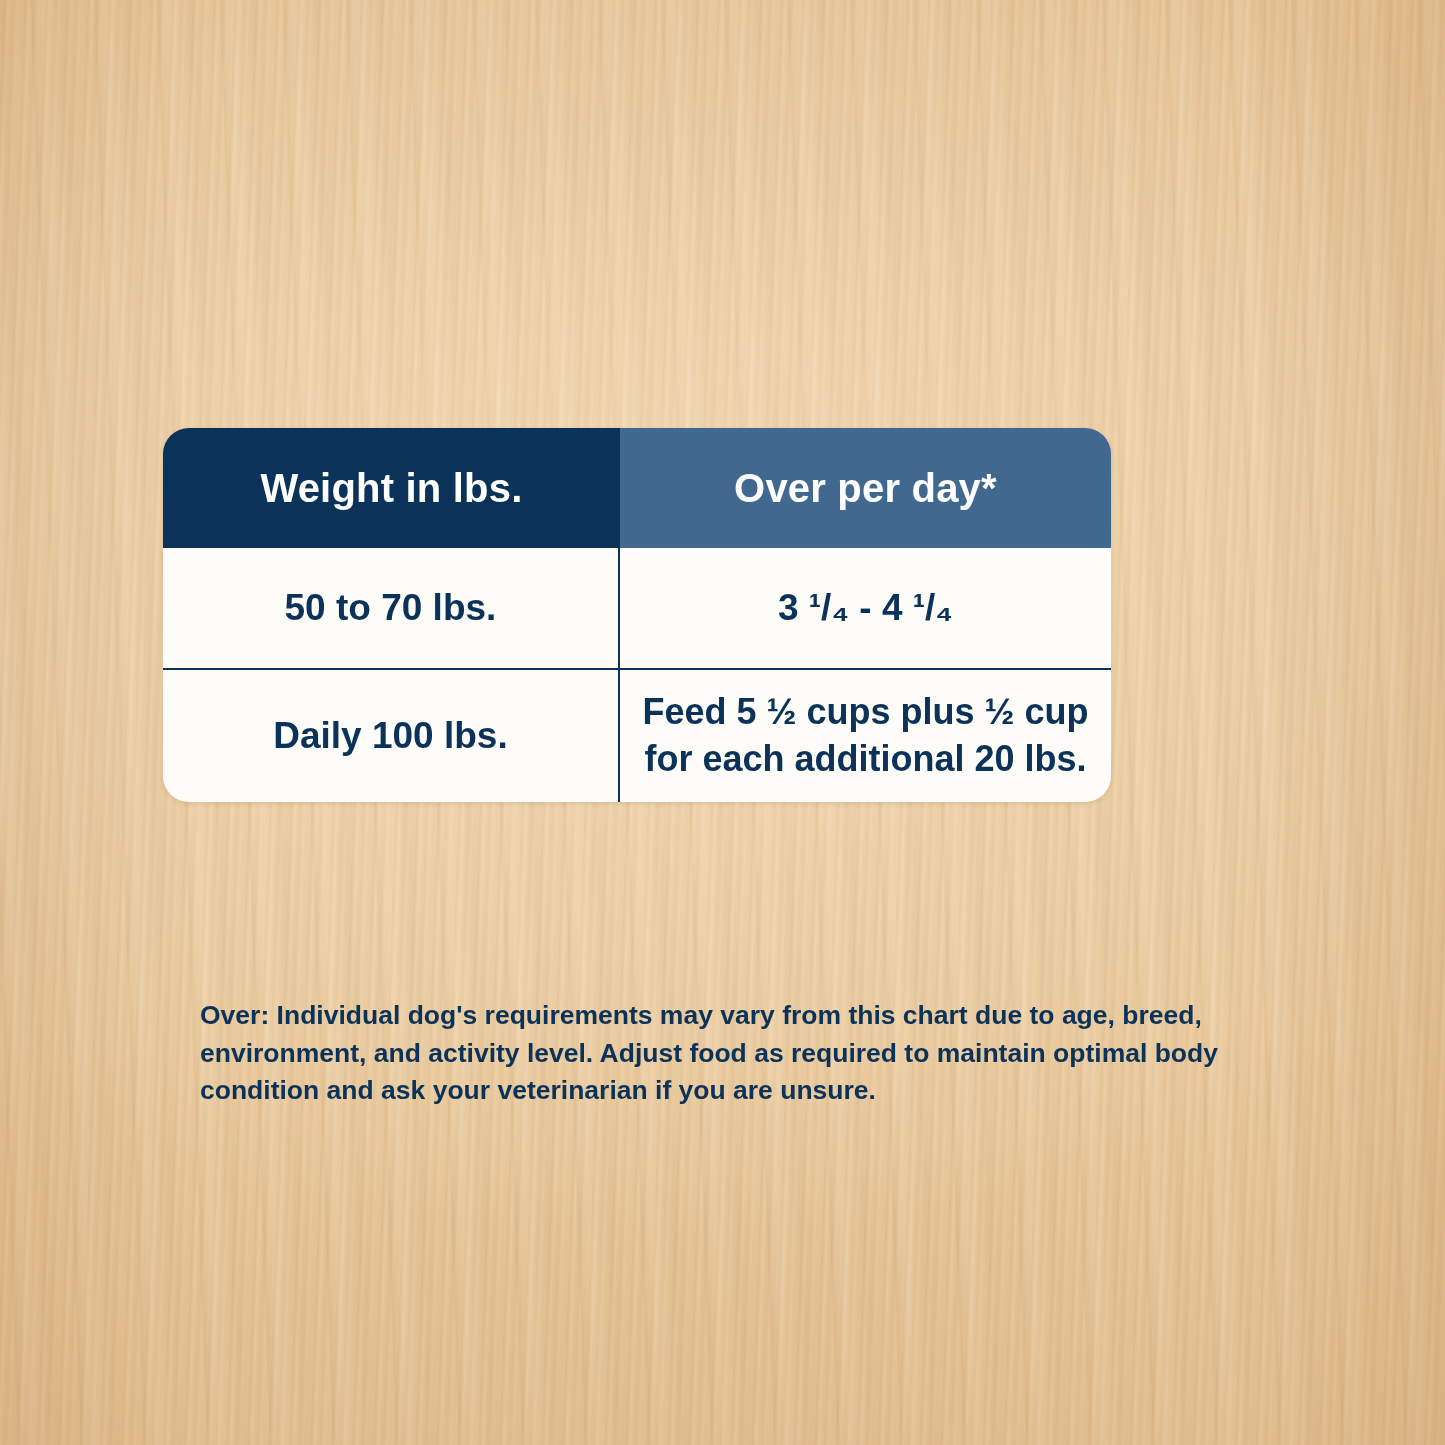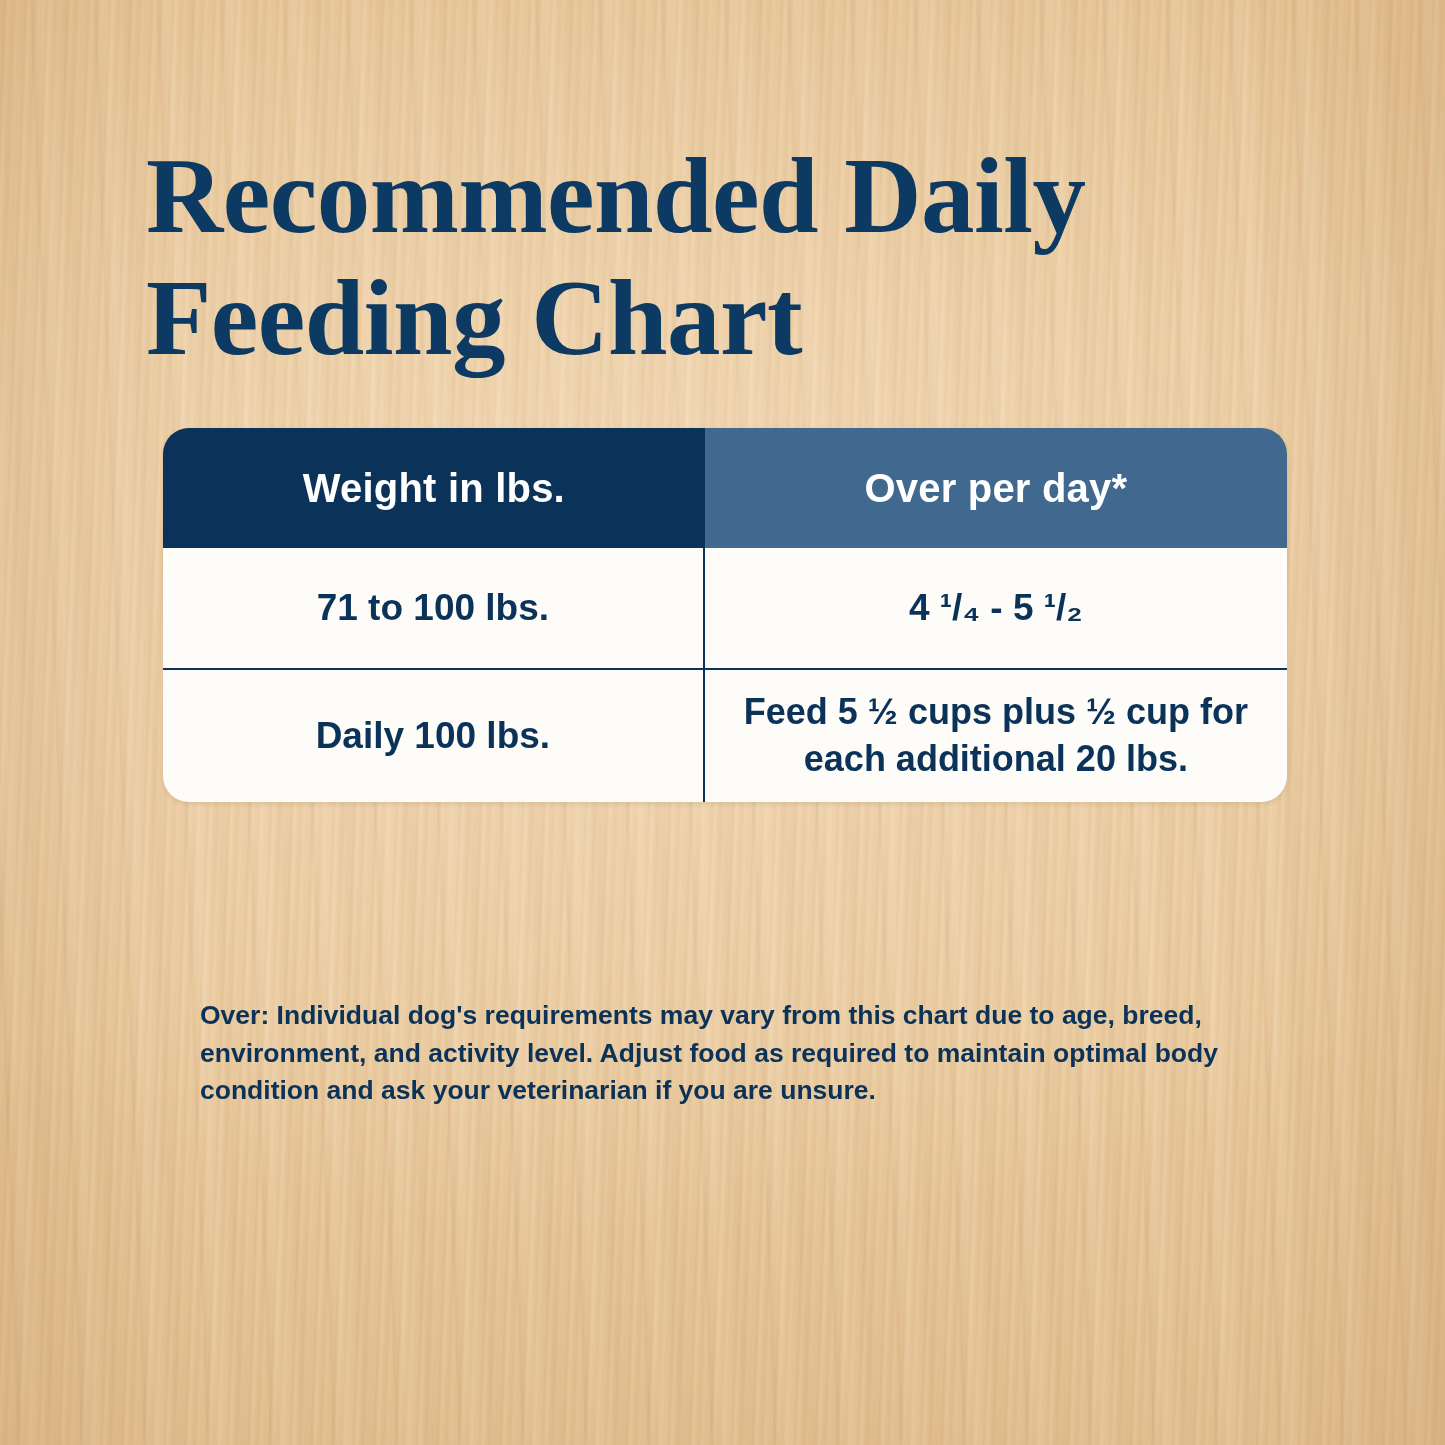--- a/index.html
+++ b/index.html
@@ -90,21 +90,21 @@
     font-size: 107px;
     line-height: 1.14;
     letter-spacing: -0.5px;
     color: #0d3a63;
   }
 
   .table-wrap {
     position: absolute;
     left: 163px;
     top: 428px;
-    width: 1124px;
+    width: 948px;
   }
 
   table.feeding {
     width: 100%;
     border-collapse: separate;
     border-spacing: 0;
     table-layout: fixed;
     border-radius: 26px;
     overflow: hidden;
     box-shadow: 0 2px 5px rgba(90,60,25,0.12);
@@ -178,34 +178,33 @@
 </head>
 <body>
 
 <div id="page">
   <div id="wood-base"></div>
   <div id="wood-grain"></div>
   <div id="wood-grain2"></div>
   <div id="wood-shade"></div>
 
   <div id="content">
-    <h1 class="title">Recommended Daily Feeding Chart</h1>
 
     <div class="table-wrap">
       <table class="feeding">
         <thead>
           <tr>
             <th class="head-weight">Weight in lbs.</th>
             <th class="head-cups">Over per day*</th>
           </tr>
         </thead>
         <tbody>
           <tr class="row">
-            <td class="cell weight">71 to 100 lbs.</td>
-            <td class="cell cups">4 ¹/₄ - 5 ¹/₂</td>
+            <td class="cell weight">50 to 70 lbs.</td>
+            <td class="cell cups">3 ¹/₄ - 4 ¹/₄</td>
           </tr>
           <tr class="row row-last">
             <td class="cell weight">Daily 100 lbs.</td>
             <td class="cell cups multiline">Feed 5 ½ cups plus ½ cup for each additional 20 lbs.</td>
           </tr>
         </tbody>
       </table>
     </div>
 
     <div class="notes">

